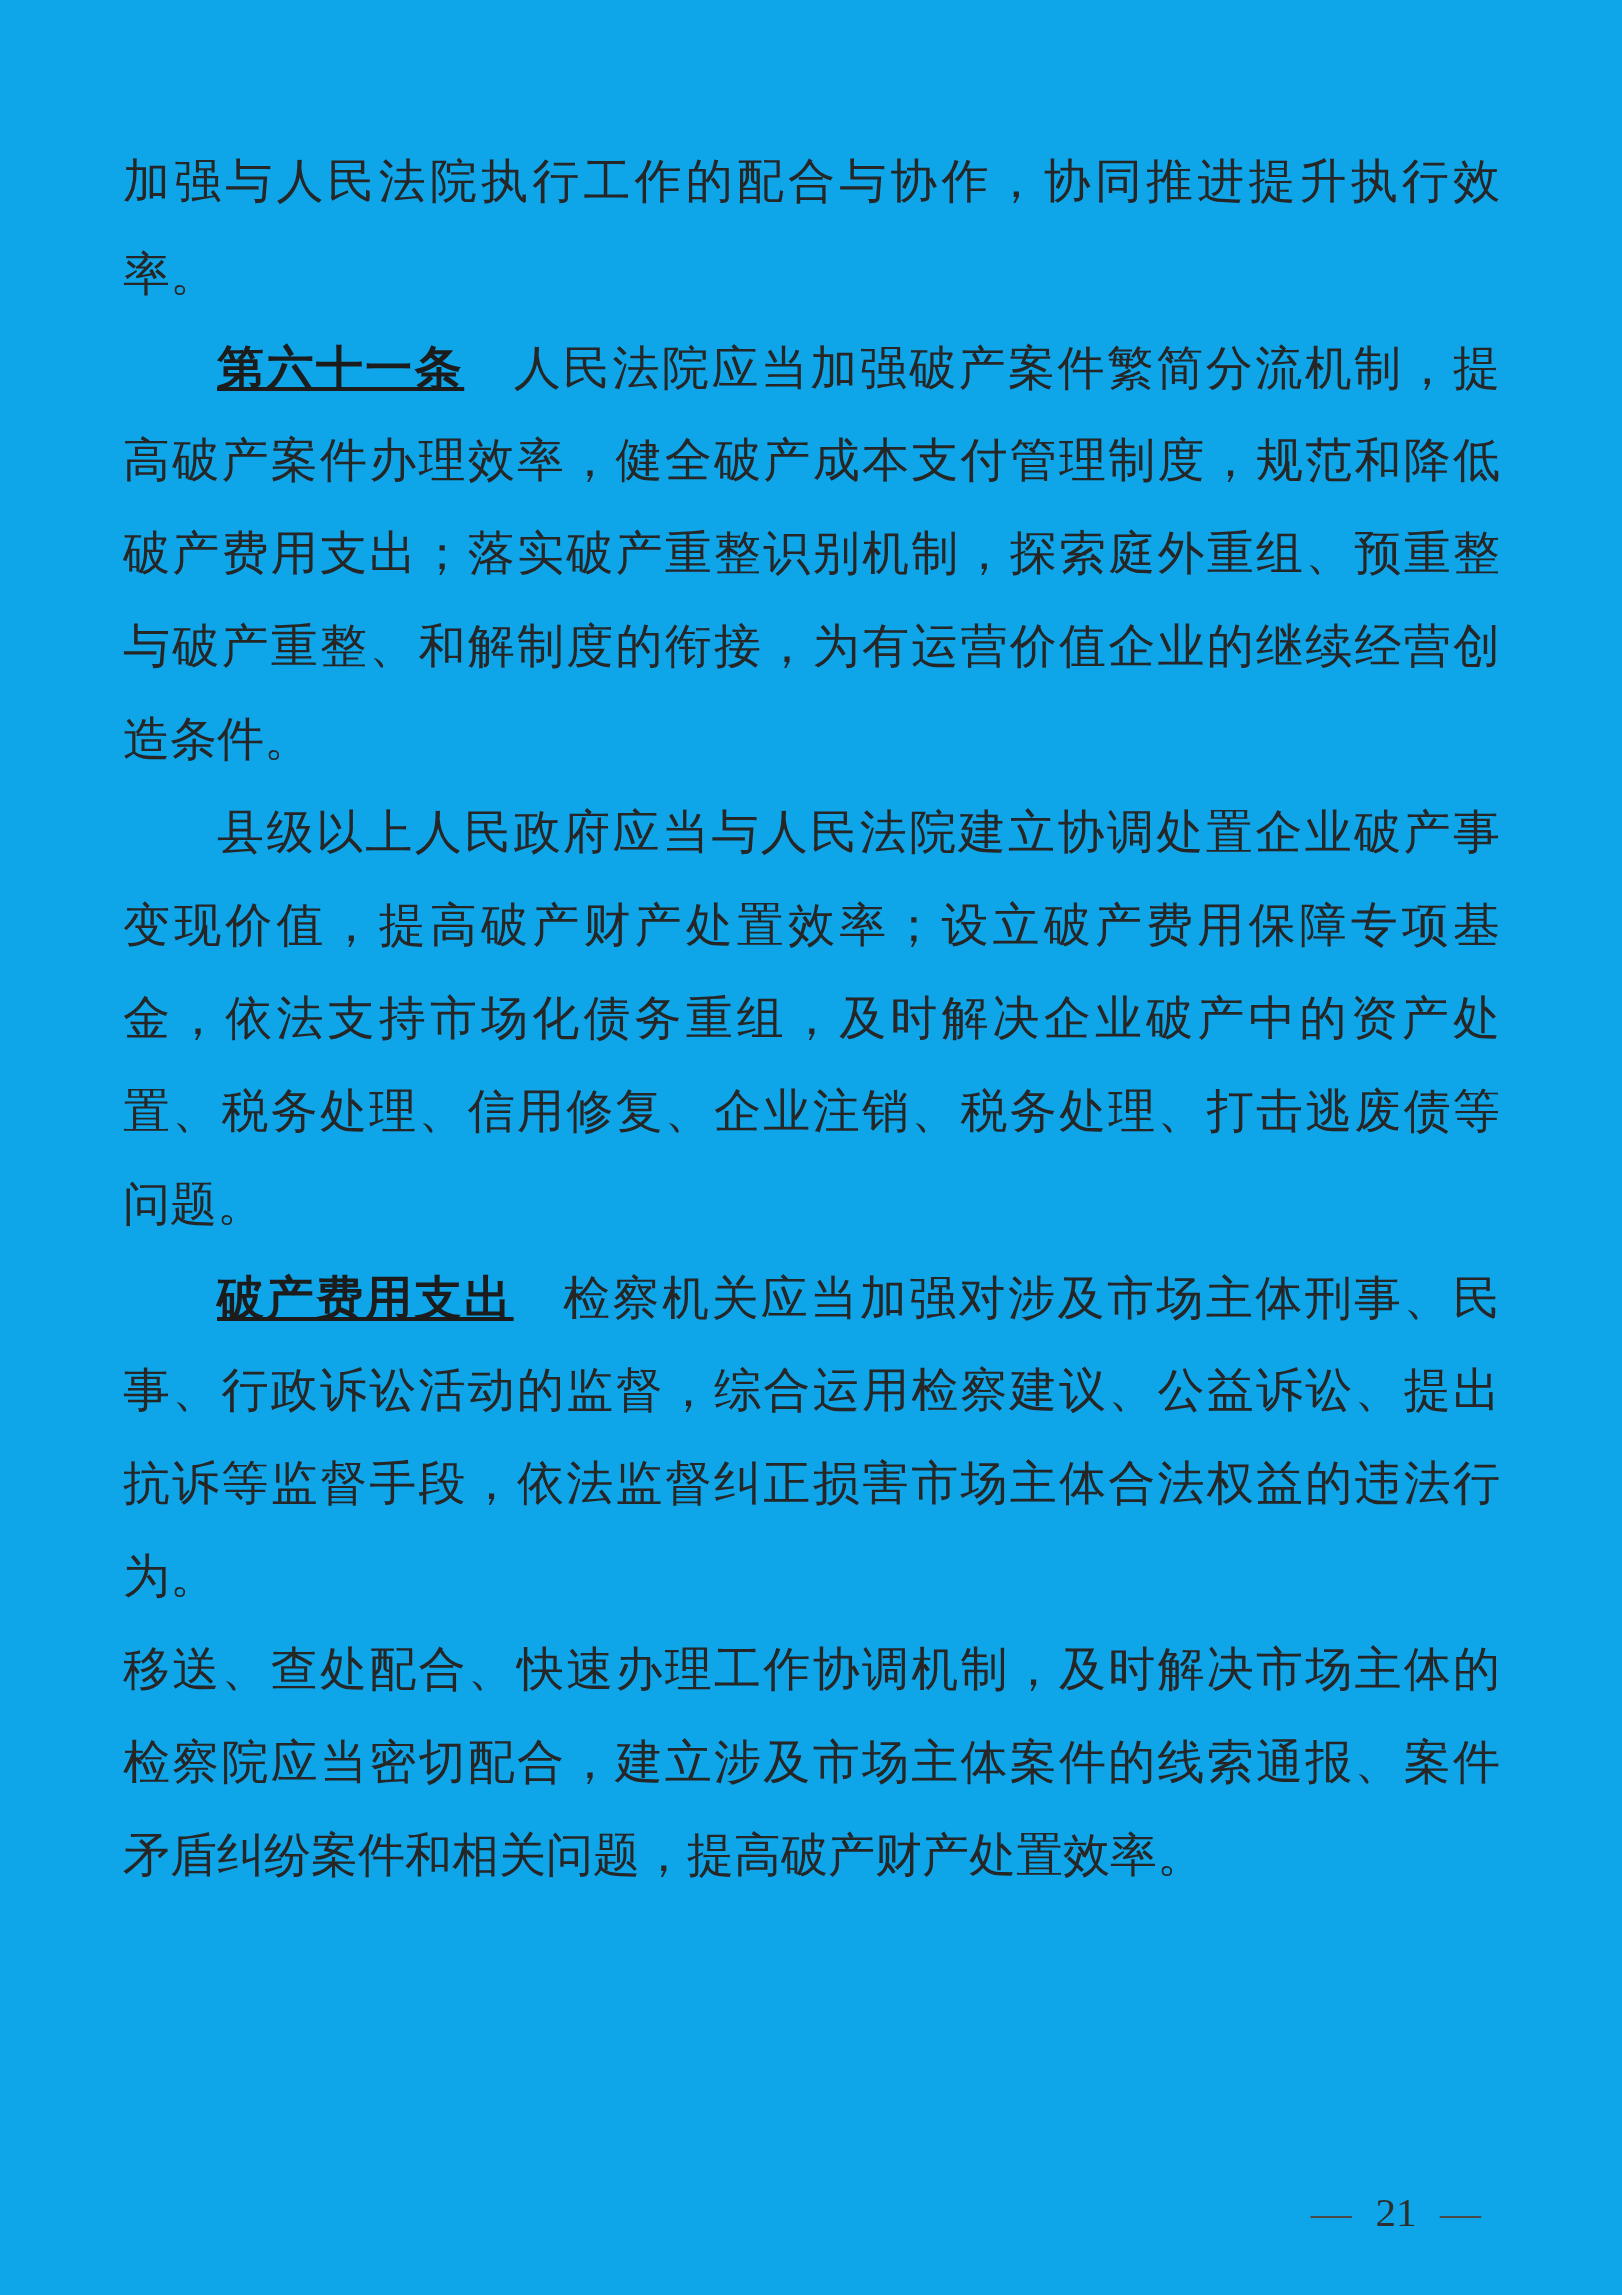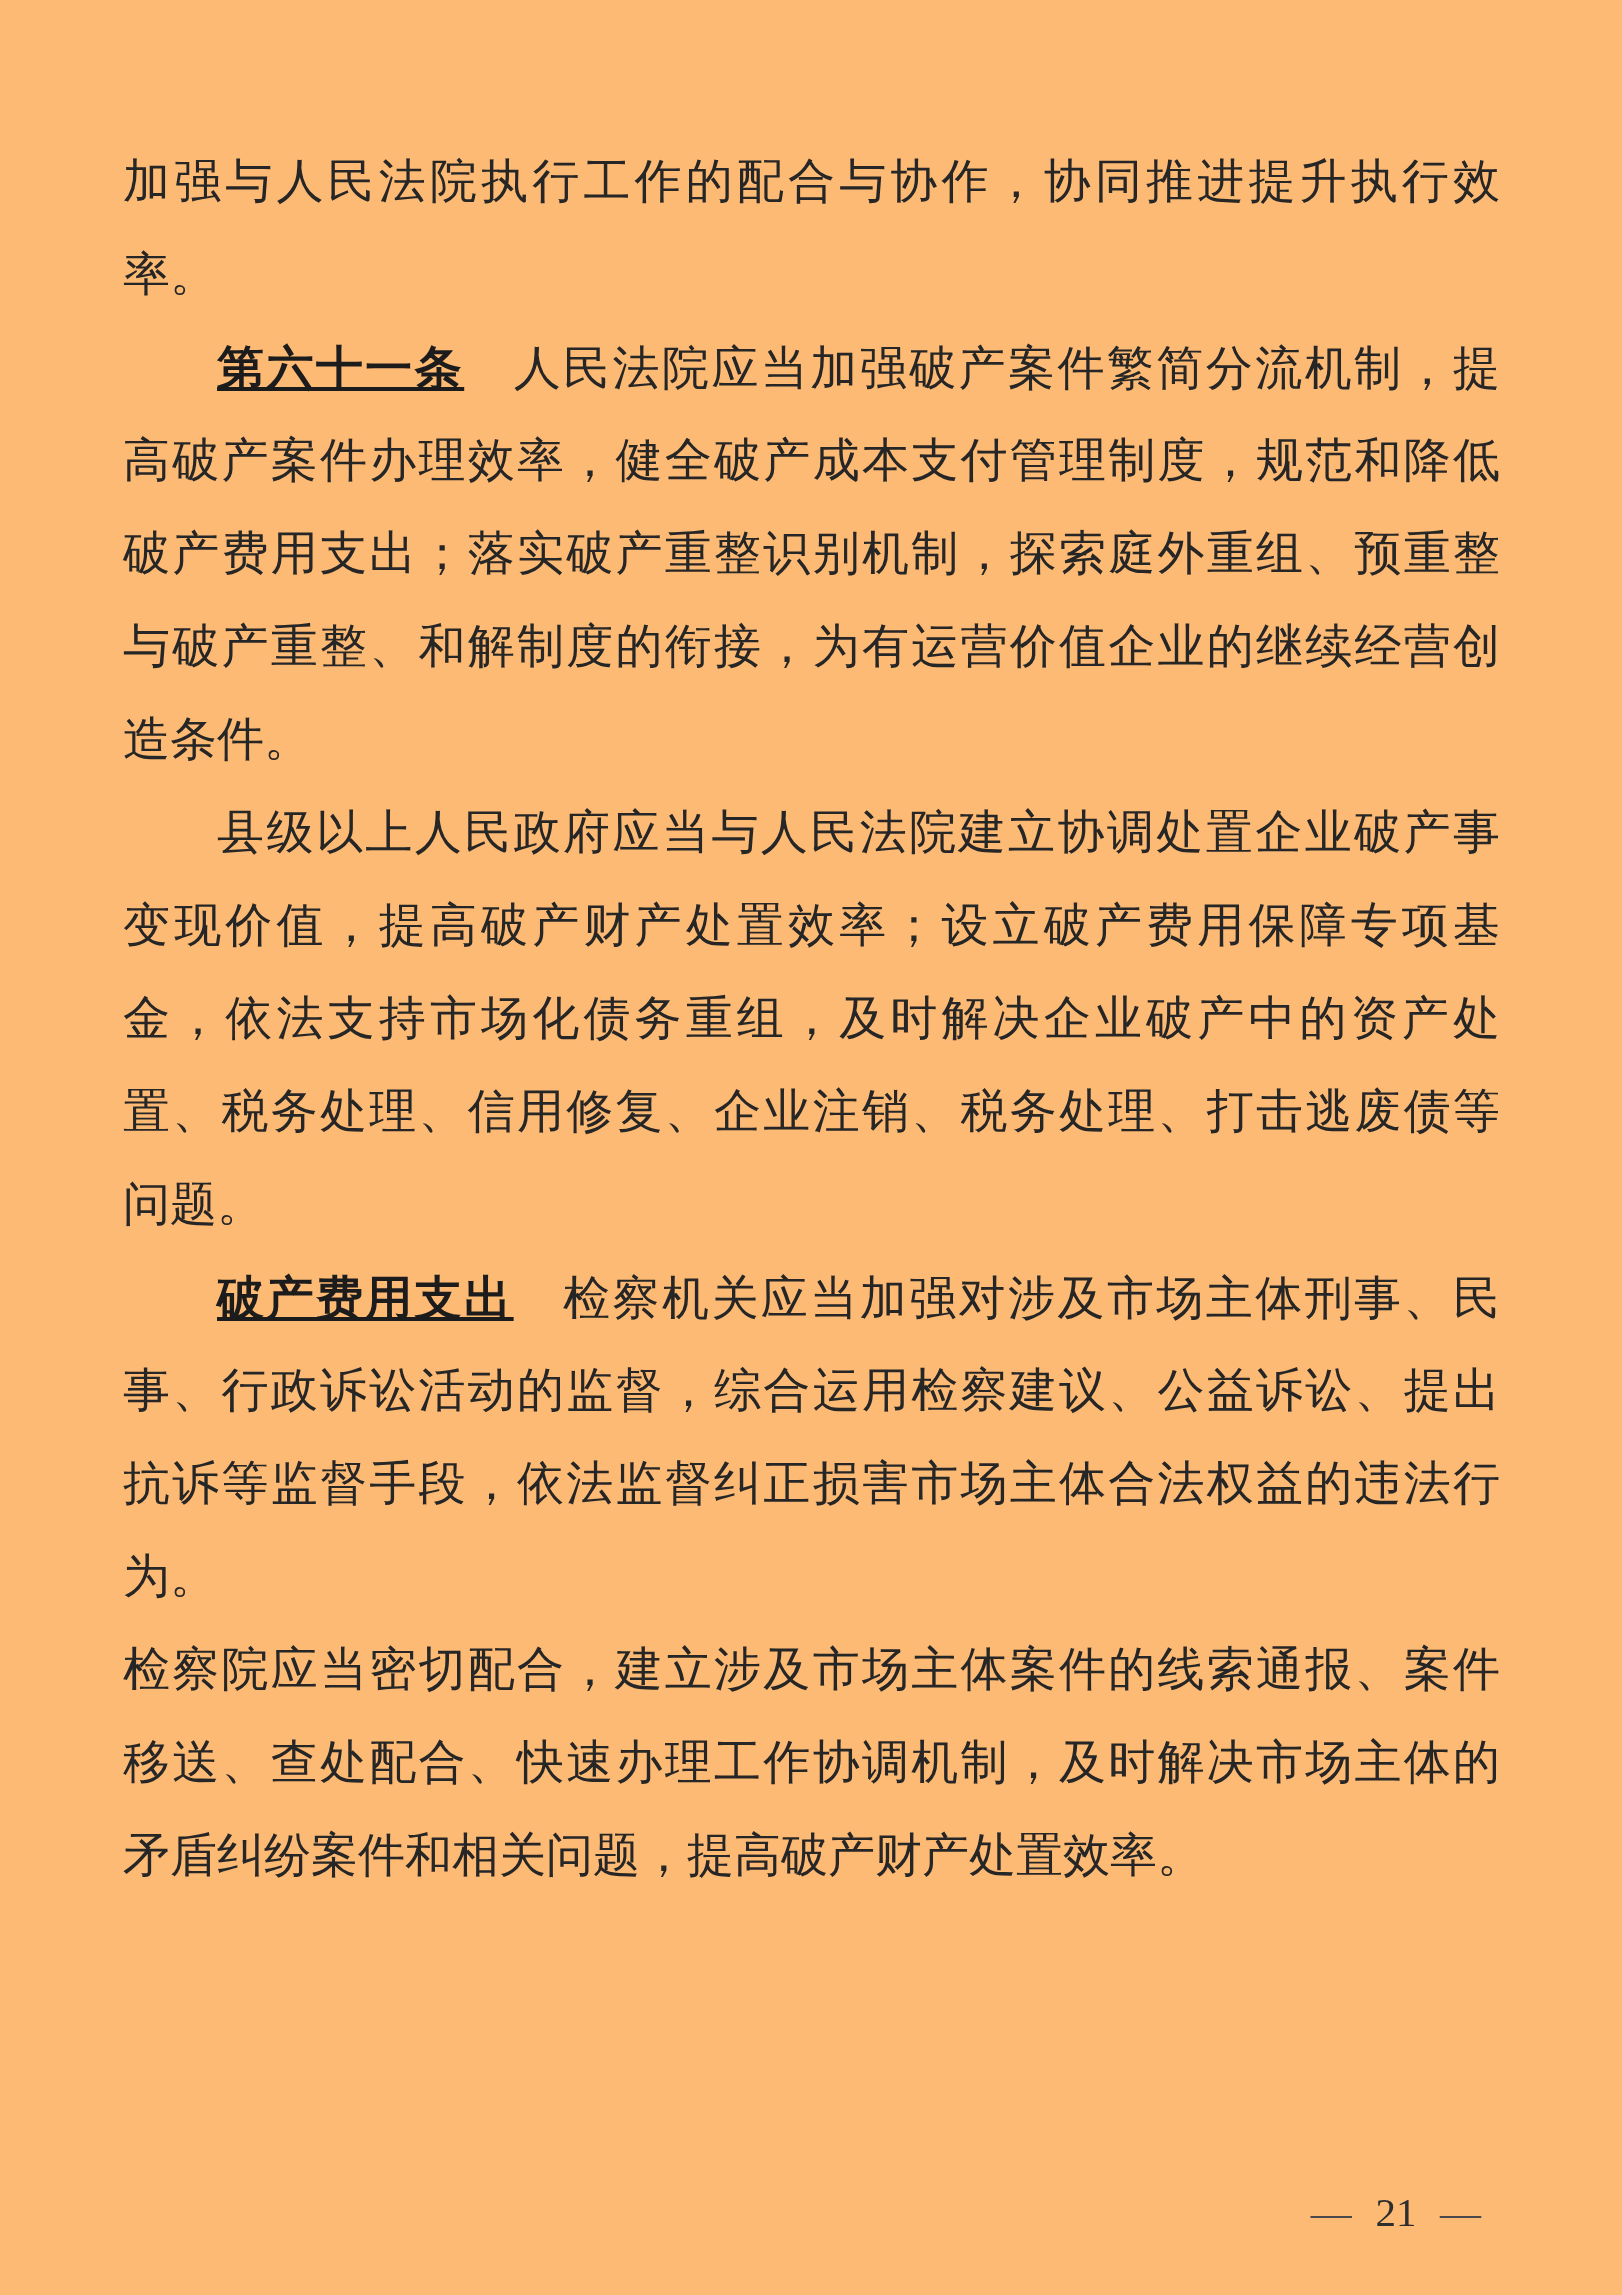--- a/index.html
+++ b/index.html
@@ -7,21 +7,21 @@
     padding: 0;
     width: 1622px;
     height: 2295px;
     background: #ffffff;
   }
   .page {
     position: absolute;
     left: 0; top: 0;
     width: 1622px;
     height: 2295px;
-    background: #fdba74;
+    background: #0ea5e9;
     overflow: hidden;
     font-family: "Liberation Serif", serif;
   }
   .text-block {
     position: absolute;
     left: 123px;
     top: 135px;
     width: 1377px;
   }
   .line {
@@ -77,22 +77,22 @@
       <div class="line"><span class="seg">造条件。</span></div>
       <div class="line justify indent"><span class="seg">县级以上人民政府应当与人民法院建立协调处置企业破产事</span></div>
       <div class="line justify"><span class="seg">变现价值，提高破产财产处置效率；设立破产费用保障专项基</span></div>
       <div class="line justify"><span class="seg">金，依法支持市场化债务重组，及时解决企业破产中的资产处</span></div>
       <div class="line justify"><span class="seg">置、税务处理、信用修复、企业注销、税务处理、打击逃废债等</span></div>
       <div class="line"><span class="seg">问题。</span></div>
       <div class="line justify indent"><span class="seg art">破产费用支出</span><span class="seg">　检察机关应当加强对涉及市场主体刑事、民</span></div>
       <div class="line justify"><span class="seg">事、行政诉讼活动的监督，综合运用检察建议、公益诉讼、提出</span></div>
       <div class="line justify"><span class="seg">抗诉等监督手段，依法监督纠正损害市场主体合法权益的违法行</span></div>
       <div class="line"><span class="seg">为。</span></div>
+      <div class="line justify"><span class="seg">移送、查处配合、快速办理工作协调机制，及时解决市场主体的</span></div>
       <div class="line justify"><span class="seg">检察院应当密切配合，建立涉及市场主体案件的线索通报、案件</span></div>
-      <div class="line justify"><span class="seg">移送、查处配合、快速办理工作协调机制，及时解决市场主体的</span></div>
       <div class="line"><span class="seg">矛盾纠纷案件和相关问题，提高破产财产处置效率。</span></div>
     </main>
 
   <footer class="footer">
     <span class="dash">—</span>
     <span class="num">21</span>
     <span class="dash">—</span>
   </footer>
 
 </div>

